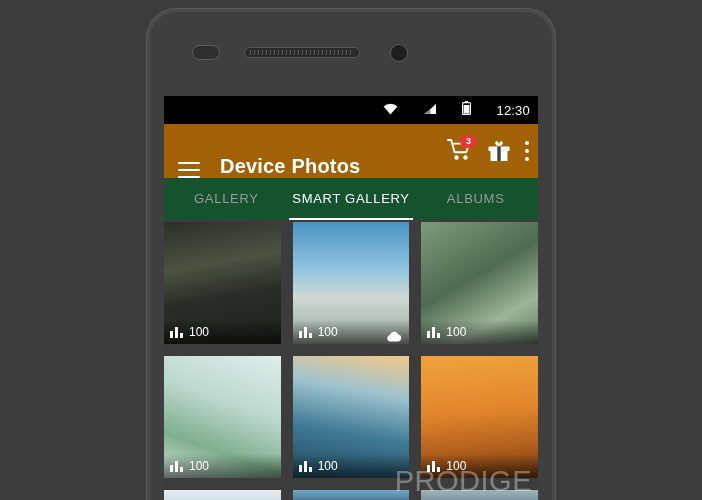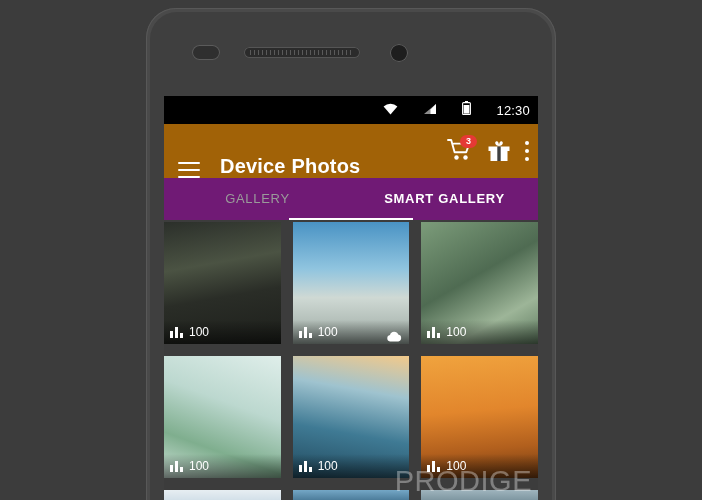--- a/index.html
+++ b/index.html
@@ -90,29 +90,29 @@
     display:flex;align-items:center;justify-content:center;padding:0 2px;
     line-height:1;font-weight:bold;
   }
   .kebab{width:5px;height:22px;position:relative;cursor:pointer;}
   .kebab i{position:absolute;left:0;width:4px;height:4px;background:#fff;border-radius:50%;}
   .kebab i:nth-child(1){top:1px;}
   .kebab i:nth-child(2){top:9px;}
   .kebab i:nth-child(3){top:17px;}
   
   #tabs{
-    height:42px;background:#701a75;display:flex;align-items:center;
+    height:42px;background:#14532d;display:flex;align-items:center;
     position:relative;
   }
   .tab{
     flex:1;text-align:center;font-size:13px;letter-spacing:.7px;
     color:#9a9a9a;text-transform:uppercase;cursor:pointer;
     line-height:1.05;padding:0 2px;
   }
-  .tab.active{color:#ffffff;font-weight:bold;}
+  .tab.active{color:#ffffff;font-weight:normal;}
   #tab-underline{
     position:absolute;bottom:0;left:33.33%;width:33.33%;height:2px;background:#ffffff;
   }
   
   #grid{
     display:grid;grid-template-columns:repeat(3,1fr);
     gap:12px;padding:2px 0 0 0;background:#3c3c3c;
   }
   .cell{
     position:relative;height:122px;overflow:hidden;background:#555;
@@ -219,20 +219,21 @@
             <i></i>
               <i></i>
               <i></i>
           </div>
         </div>
       </div>
 
       <div id="tabs">
         <div class="tab">Gallery</div>
         <div class="tab active">Smart gallery</div>
+        <div class="tab">Albums</div>
         <div id="tab-underline"></div>
       </div>
 
       <div id="grid">
 
         <div class="cell" id="c0" style="background: linear-gradient(170deg, rgb(43, 47, 42) 0%, rgb(75, 83, 67) 35%, rgb(42, 45, 39) 60%, rgb(29, 31, 27) 100%);">
           <div class="overlay">
             <span class="bars">
                 <i></i>
                 <i></i>

